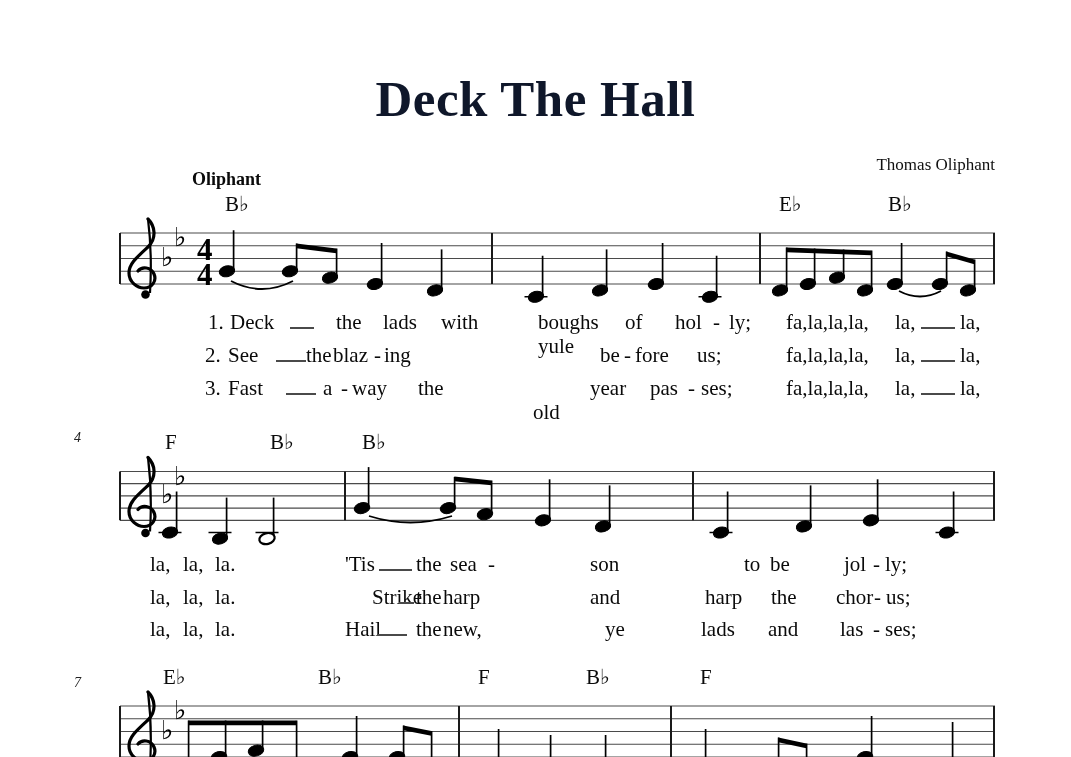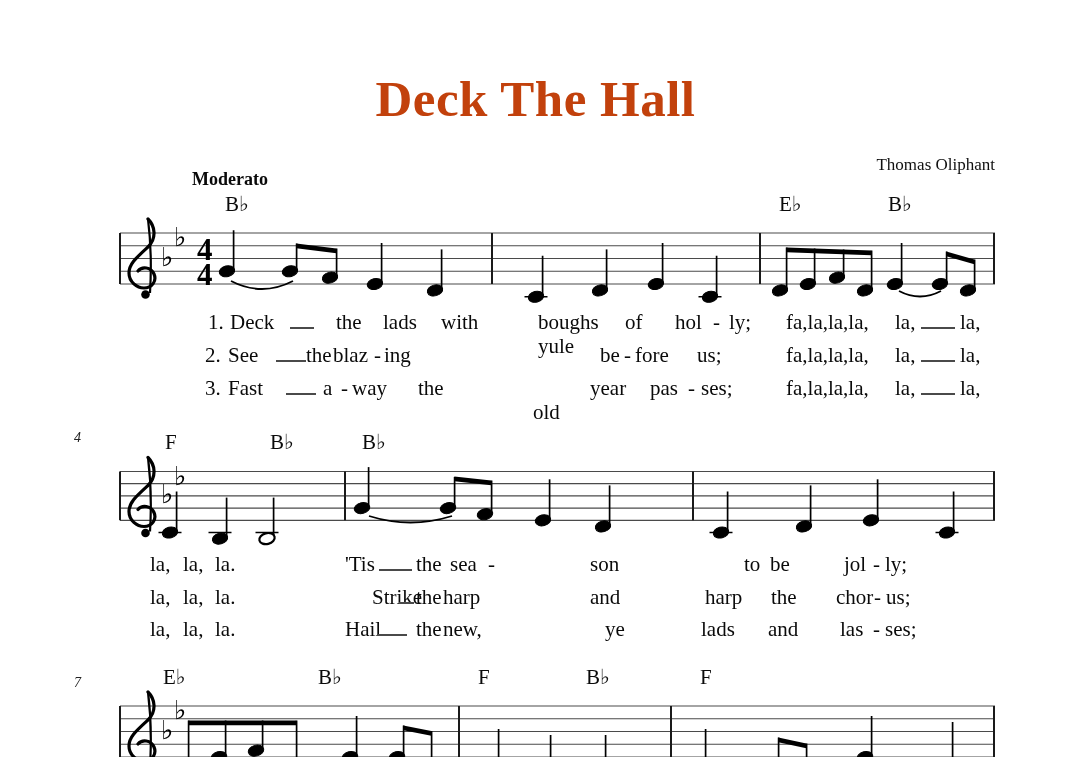--- a/index.html
+++ b/index.html
@@ -1,34 +1,34 @@
 <!DOCTYPE html>
 <html><head>
 <meta charset="utf-8">
 <style>
   html,body{margin:0;padding:0;background:#fff;}
   .page{position:relative;width:1071px;height:757px;background:#fff;overflow:hidden;
         font-family:"Liberation Serif",serif;color:#000;}
   .title{position:absolute;left:0;right:0;top:70px;text-align:center;
-         font-size:51px;font-weight:700;letter-spacing:.5px;color:#c2410c;}
+         font-size:51px;font-weight:700;letter-spacing:.5px;color:#0f172a;}
   .credit{position:absolute;right:76px;top:155px;font-size:17px;color:#111;}
   .tempo{position:absolute;left:192px;top:169px;font-size:18px;font-weight:700;color:#0a0a0a;}
   .chord{position:absolute;font-size:21px;color:#0a0a0a;white-space:pre;}
   .mnum{position:absolute;font-size:14px;font-style:italic;color:#222;}
   .lyric{position:absolute;font-size:21px;color:#0a0a0a;white-space:pre;}
   .mrule{position:absolute;height:2px;background:#4a4a4a;}
   svg.score{position:absolute;left:0;top:0;}
 </style>
 </head>
 <body>
 
 <div class="page">
   <div class="title">Deck The Hall</div>
   <div class="credit">Thomas Oliphant</div>
-  <div class="tempo">Moderato</div>
+  <div class="tempo">Oliphant</div>
   <svg class="score" width="1071" height="757" viewBox="0 0 1071 757" aria-hidden="true">
       <line x1="120" y1="233" x2="995" y2="233" stroke="#4a4a4a" stroke-width="1.2"></line>
       <line x1="120" y1="245.75" x2="995" y2="245.75" stroke="#4a4a4a" stroke-width="1.2"></line>
       <line x1="120" y1="258.5" x2="995" y2="258.5" stroke="#4a4a4a" stroke-width="1.2"></line>
       <line x1="120" y1="271.25" x2="995" y2="271.25" stroke="#4a4a4a" stroke-width="1.2"></line>
       <line x1="120" y1="284" x2="995" y2="284" stroke="#4a4a4a" stroke-width="1.2"></line>
       <line x1="120" y1="233" x2="120" y2="284" stroke="#1a1a1a" stroke-width="2"></line>
       <line x1="492" y1="233" x2="492" y2="284" stroke="#1a1a1a" stroke-width="2"></line>
       <line x1="760" y1="233" x2="760" y2="284" stroke="#1a1a1a" stroke-width="2"></line>
       <line x1="994" y1="233" x2="994" y2="284" stroke="#1a1a1a" stroke-width="2"></line>

